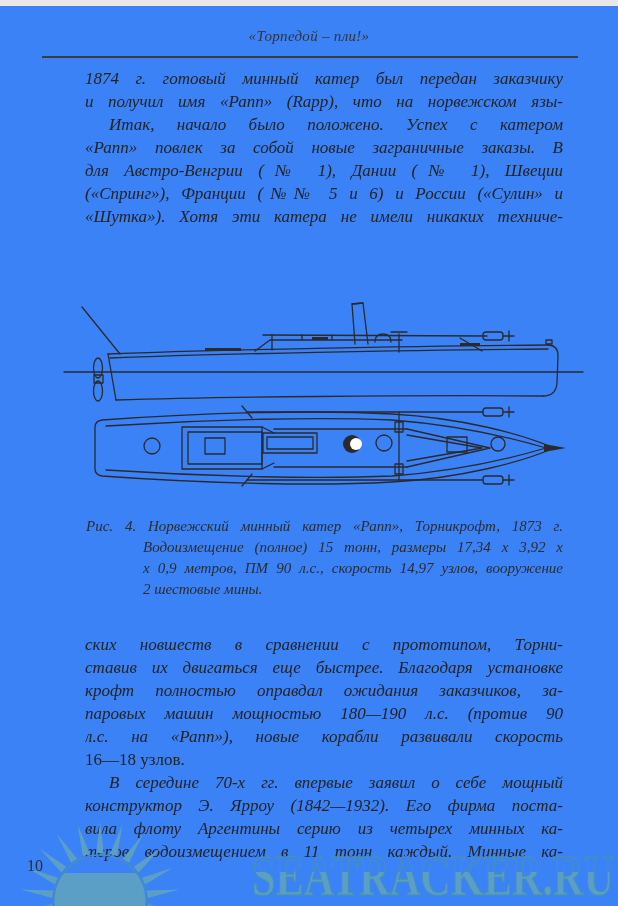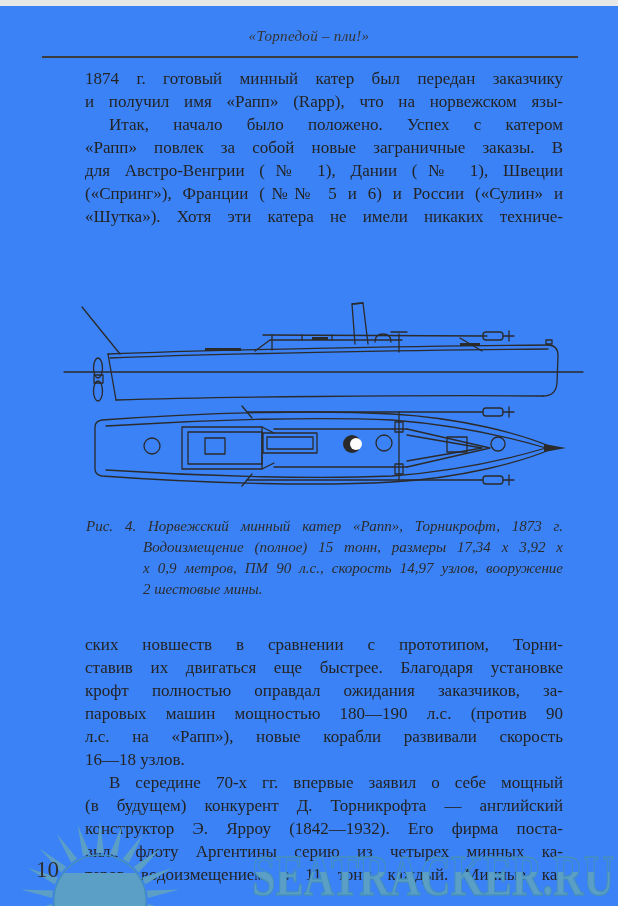--- a/index.html
+++ b/index.html
@@ -20,21 +20,21 @@
     background:#3c3c3c;
   }
   
   .body-block { position:absolute; left:85px; width:478px; }
   .body-top    { top:61px;  }
   .body-bottom { top:627px; }
   .line {
     height:23px; line-height:23px; font-size:17px;
     text-align:justify; overflow:hidden; white-space:nowrap;
   }
-  .line.just { text-align-last:justify; }
+  .line.just { text-align-last:justify;font-style:italic; }
   .line.left { text-align-last:left; }
   .line.indent { text-indent:24px; }
   
   .caption-block {
     position:absolute; left:86px; top:510px; width:477px;
     padding-left:57px; box-sizing:border-box;
     font-style:italic; color:#2c2c2c;
   }
   .cap-line {
     height:21px; line-height:21px; font-size:15px;
@@ -43,21 +43,21 @@
   .cap-line.just { text-align-last:justify; }
   .cap-line.left { text-align-last:left; }
   .cap-line.capfirst { margin-left:-57px; width:477px;font-style:italic; }
   
   .figure-svg { position:absolute; left:62px; top:292px; }
   .ink { stroke:#2a2a2a; stroke-width:1.3; fill:none; stroke-linecap:round; stroke-linejoin:round; }
   .ink-fill { fill:#2a2a2a; stroke:none; }
   
   .watermark-svg { position:absolute; left:0; top:800px; width:618px; height:106px; }
   .page-number {
-    position:absolute; left:36px; top:851px; font-size:23px; color:#2f2f2f;
+    position:absolute; left:27px; top:851px; font-size:16px; color:#2f2f2f;
     z-index:5;
   }
 </style>
 </head>
 <body>
 
 <div class="page">
 
   <div class="running-title">«Торпедой – пли!»</div>
   <div class="head-rule"></div>
@@ -173,21 +173,20 @@
 
   <div class="body-block body-bottom">
 
   <div class="line just">ских новшеств в сравнении с прототипом, Торни-</div>
       <div class="line just">ставив их двигаться еще быстрее. Благодаря установке</div>
       <div class="line just">крофт полностью оправдал ожидания заказчиков, за-</div>
       <div class="line just">паровых машин мощностью 180—190 л.с. (против 90</div>
       <div class="line just">л.с. на «Рапп»), новые корабли развивали скорость</div>
       <div class="line left">16—18 узлов.</div>
       <div class="line just indent">В середине 70-х гг. впервые заявил о себе мощный</div>
-      <div class="line just">(в будущем) конкурент Д. Торникрофта — английский</div>
       <div class="line just">конструктор Э. Ярроу (1842—1932). Его фирма поста-</div>
       <div class="line just">вила флоту Аргентины серию из четырех минных ка-</div>
       <div class="line just">теров водоизмещением в 11 тонн каждый. Минные ка-</div>
     </div>
 
   <svg class="watermark-svg" viewBox="0 0 618 106">
     <defs>
       <linearGradient id="wmGradText" x1="0" y1="0" x2="0" y2="1">
         <stop offset="0" stop-color="#ffffff" stop-opacity="0"></stop>
         <stop offset="0.45" stop-color="#ffffff" stop-opacity="0"></stop>

